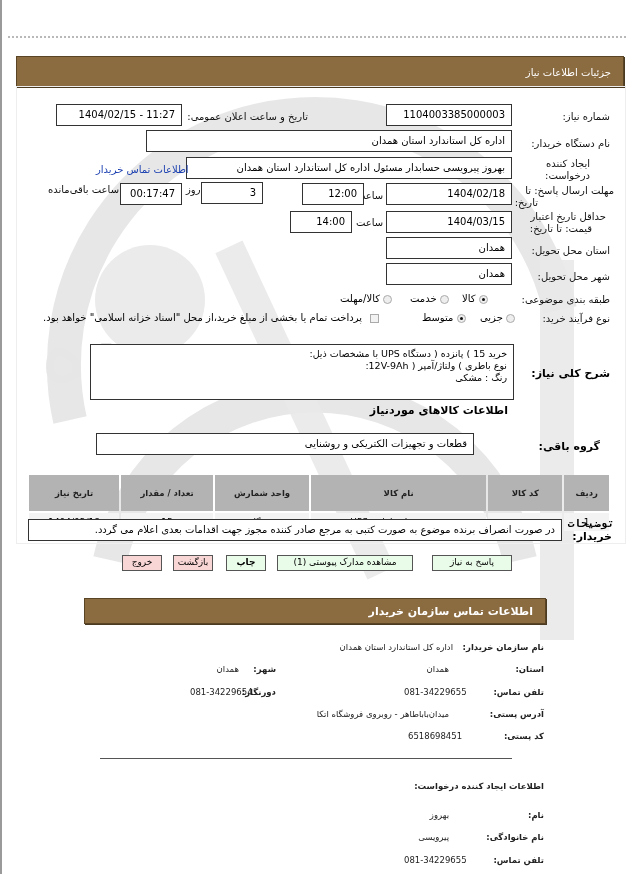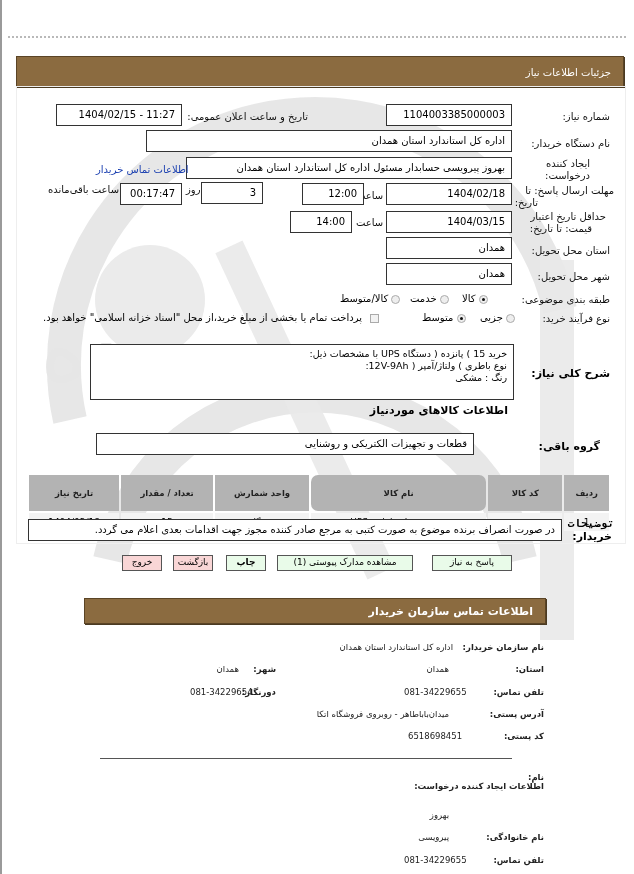--- a/index.html
+++ b/index.html
@@ -125,21 +125,21 @@
 <div class="abs opt" style="left:462px;top:293px;">
   <span class="radio on"></span>
   <span>کالا</span>
 </div>
 <div class="abs opt" style="left:410px;top:293px;">
   <span class="radio"></span>
   <span>خدمت</span>
 </div>
 <div class="abs opt" style="left:340px;top:293px;">
   <span class="radio"></span>
-  <span>کالا/متوسط</span>
+  <span>کالا/مهلت</span>
 </div>
 
 <div class="abs lbl" style="right:24px;top:313px;">نوع فرآیند خرید:</div>
 <div class="abs opt" style="left:480px;top:312px;">
   <span class="radio"></span>
   <span>جزیی</span>
 </div>
 <div class="abs opt" style="left:422px;top:312px;">
   <span class="radio on"></span>
   <span>متوسط</span>
@@ -159,21 +159,21 @@
 <div class="abs bold-lbl" style="right:126px;top:404px;">اطلاعات کالاهای موردنیاز</div>
 <div class="abs bold-lbl" style="right:34px;top:440px;">گروه باقی:</div>
 <div class="abs box r" style="left:96px;top:433px;width:378px;height:22px;">قطعات و تجهیزات الکتریکی و روشنایی</div>
 
 <div class="abs" style="left:27px;top:473px;width:584px;">
   <table class="items" style="width:100%;">
     <thead>
       <tr>
         <th style="width:22px;">ردیف</th>
         <th style="width:64px;">کد کالا</th>
-        <th style="width:196px;border-radius:7px;">نام کالا</th>
+        <th style="width:196px;">نام کالا</th>
         <th style="width:84px;">واحد شمارش</th>
         <th style="width:84px;">تعداد / مقدار</th>
         <th style="width:80px;">تاریخ نیاز</th>
       </tr>
     </thead>
     <tbody>
       <tr>
         <td>1</td>
         <td>--</td>
         <td>منبع تغذیه اضطراری  UPS</td>
@@ -215,20 +215,20 @@
 <div class="abs kv-k" style="right:90px;top:709px;">آدرس پستی:</div>
 <div class="abs kv-v" style="right:185px;top:709px;">میدان‌باباطاهر - روبروی فروشگاه اتکا</div>
 
 <div class="abs kv-k" style="right:90px;top:731px;">کد پستی:</div>
 <div class="abs kv-v" style="left:408px;top:731px;direction:ltr;">6518698451</div>
 
 <div class="abs hr" style="left:100px;top:758px;width:412px;"></div>
 
 <div class="abs kv-k" style="right:90px;top:781px;">اطلاعات ایجاد کننده درخواست:</div>
 
-<div class="abs kv-k" style="right:90px;top:772px;">نام:</div>
+<div class="abs kv-k" style="right:90px;top:810px;">نام:</div>
 <div class="abs kv-v" style="right:185px;top:810px;">بهروز</div>
 
 <div class="abs kv-k" style="right:90px;top:832px;">نام خانوادگی:</div>
 <div class="abs kv-v" style="right:185px;top:832px;">پیرویسی</div>
 
 <div class="abs kv-k" style="right:90px;top:855px;">تلفن تماس:</div>
 <div class="abs kv-v" style="left:404px;top:855px;direction:ltr;">081-34229655</div>
 
 </body></html>

